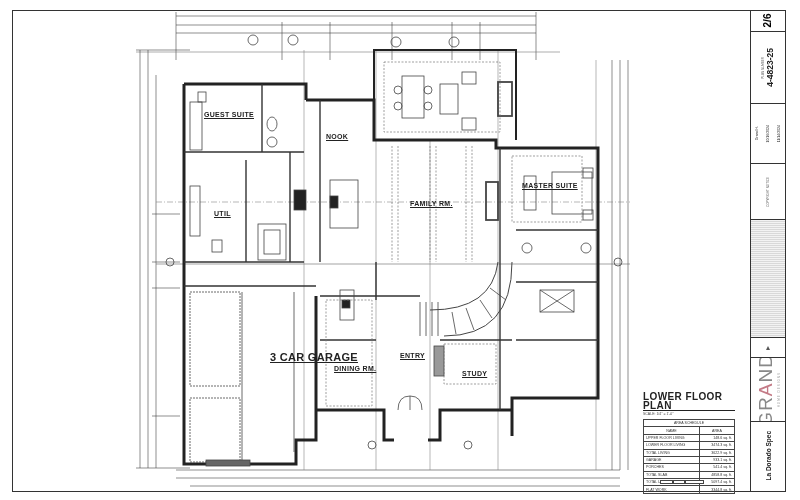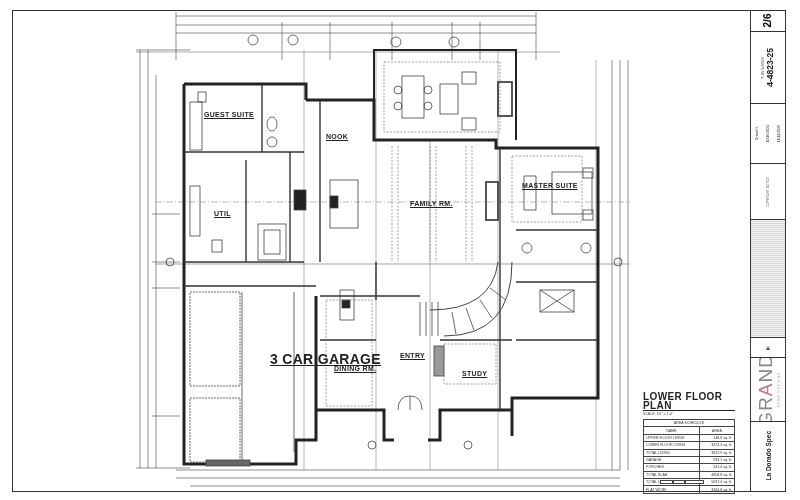--- a/index.html
+++ b/index.html
@@ -1,20 +1,20 @@
 <!DOCTYPE html>
 <html><head>
 <meta charset="utf-8">
 <style>
   html, body { margin:0; padding:0; background:#ffffff; }
   body { width:800px; height:500px; position:relative; overflow:hidden; font-family:"Liberation Sans", sans-serif; }
   .sheet { position:absolute; left:12px; top:10px; width:774px; height:482px; border:1.5px solid #333; box-sizing:border-box; }
   svg.plan { position:absolute; left:0; top:0; }
   .lbl { position:absolute; font-size:7px; font-weight:bold; color:#222; letter-spacing:0.3px; text-decoration:underline; white-space:nowrap; }
-  .lbl.big { font-size:14px;padding-left:48px; }
+  .lbl.big { font-size:11px;padding-left:48px; }
   
   .tb { position:absolute; left:750px; top:10px; width:36px; height:482px; border-left:1.5px solid #333; box-sizing:border-box; }
   .tb-cell { position:absolute; left:0; width:34px; border-bottom:1px solid #333; box-sizing:border-box; display:flex; align-items:center; justify-content:center; overflow:hidden; }
   .vt { writing-mode:vertical-rl; transform:rotate(180deg); white-space:nowrap; color:#222; }
   .sheet-no { font-size:10px; font-weight:bold; transform:rotate(-90deg); }
   .plan-no { font-size:8.5px; font-weight:bold; }
   .tiny { font-size:3px; color:#666; }
   .grand { font-size:19px; font-weight:300; letter-spacing:1px; color:#888; }
   .grand .acc { color:#c47a86; }
   .spec { font-size:6.5px; font-weight:bold; }

